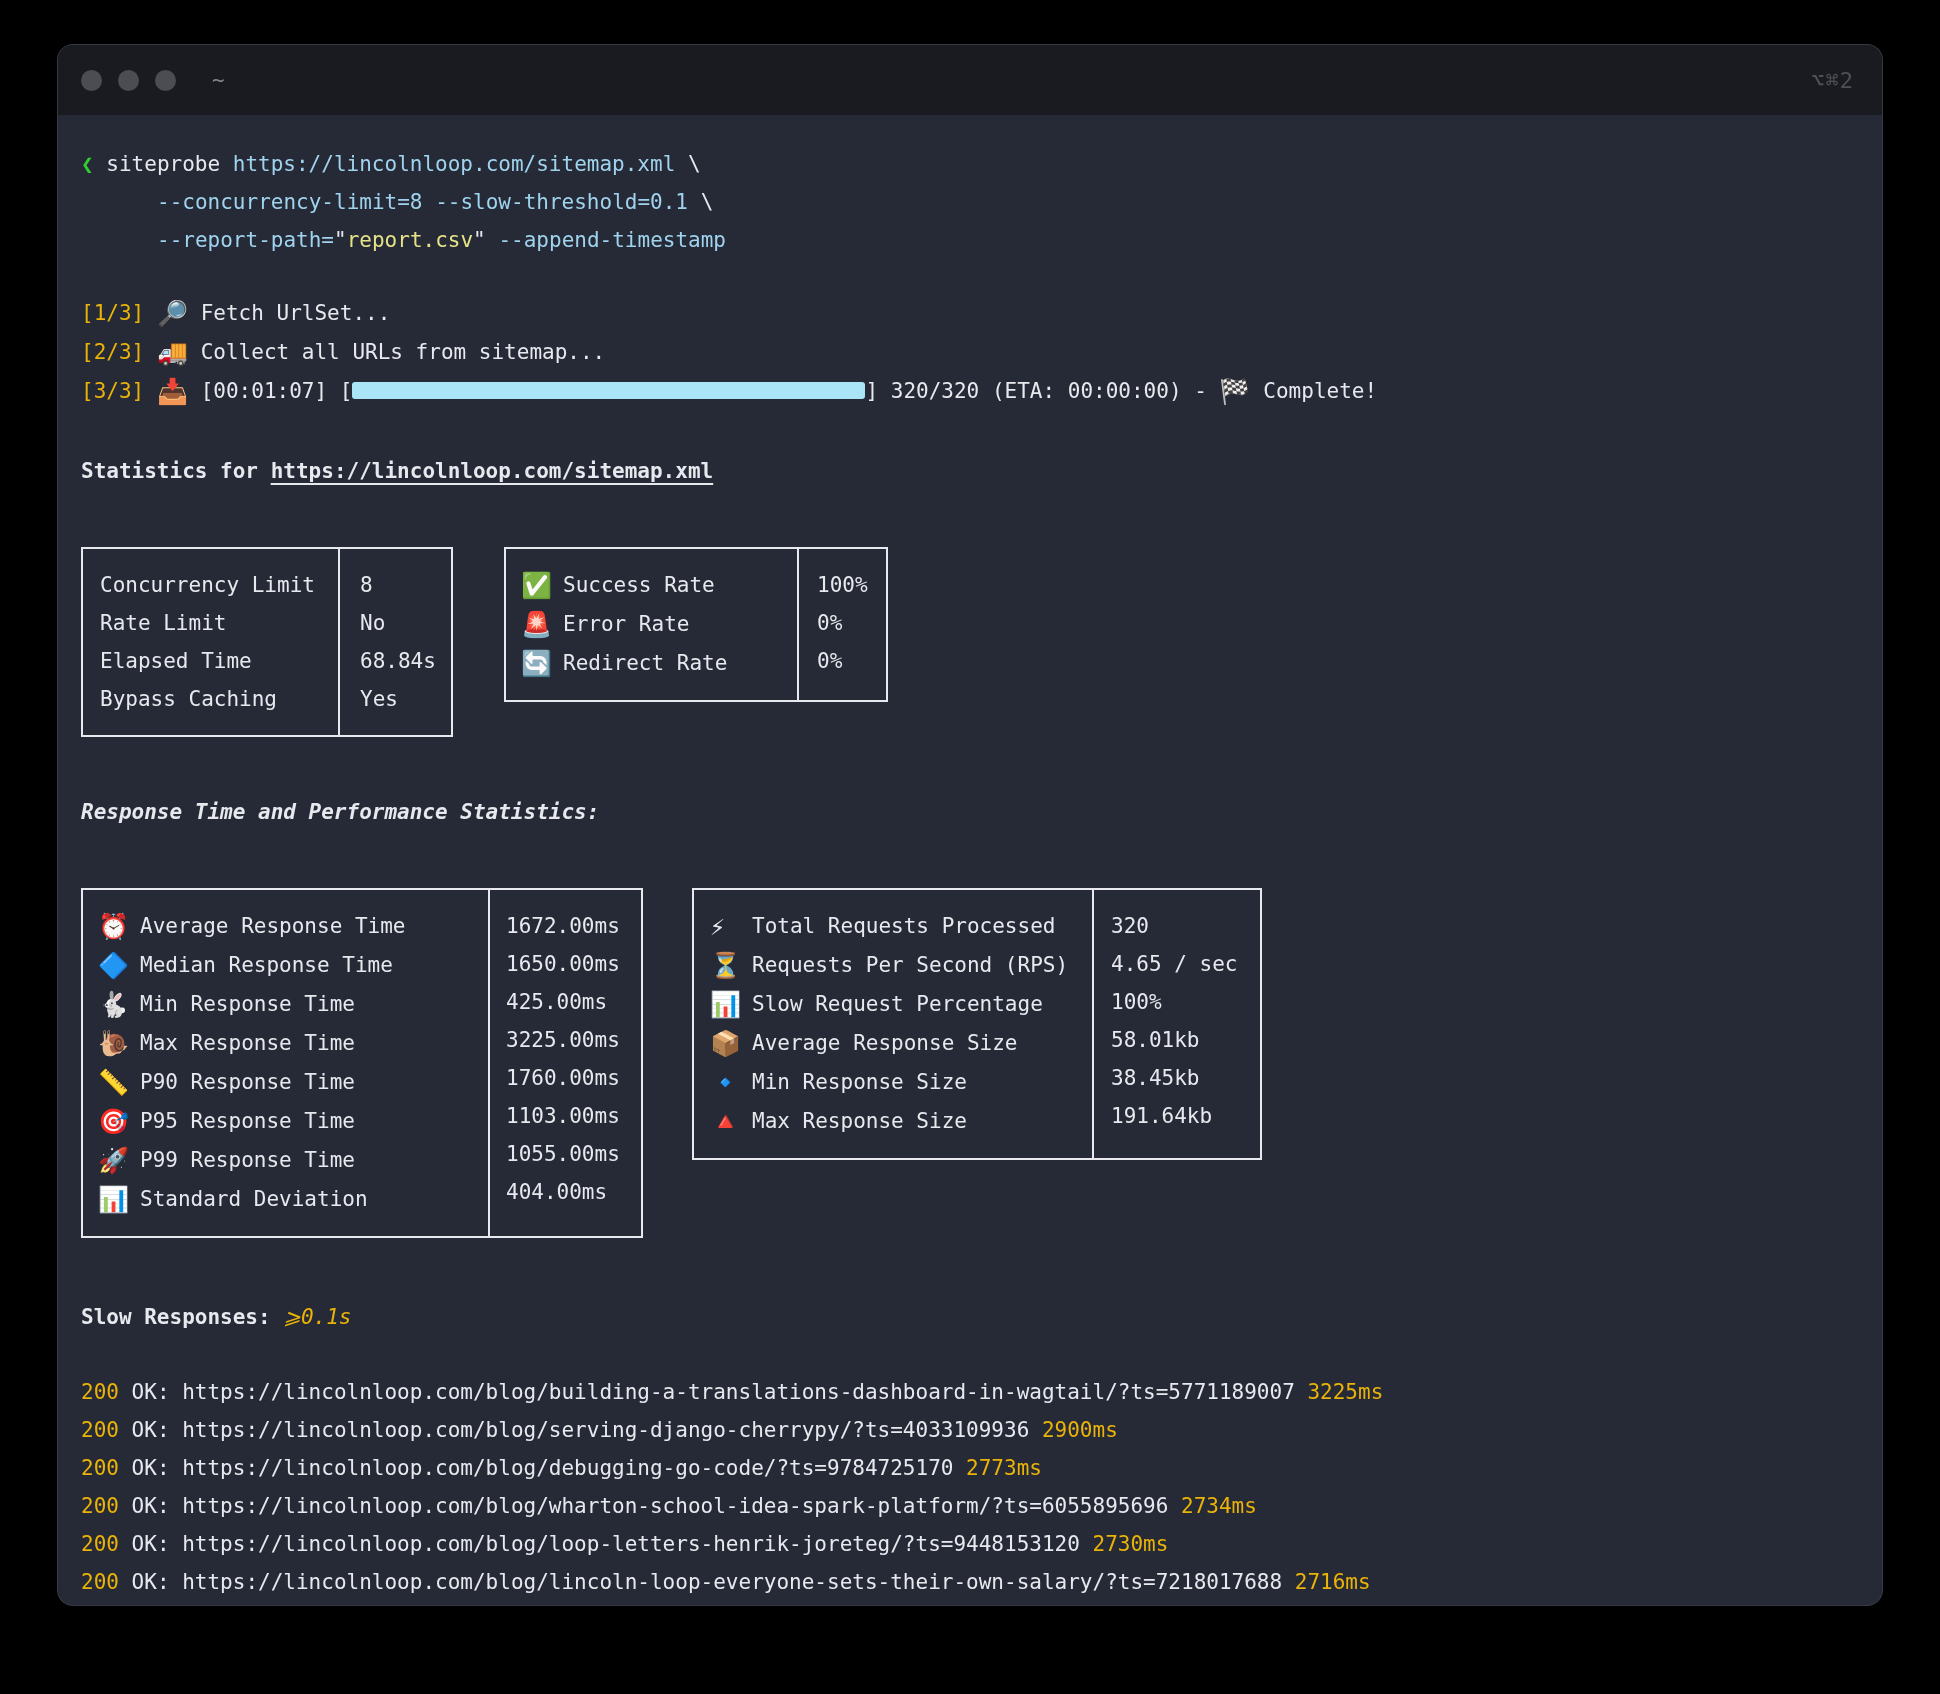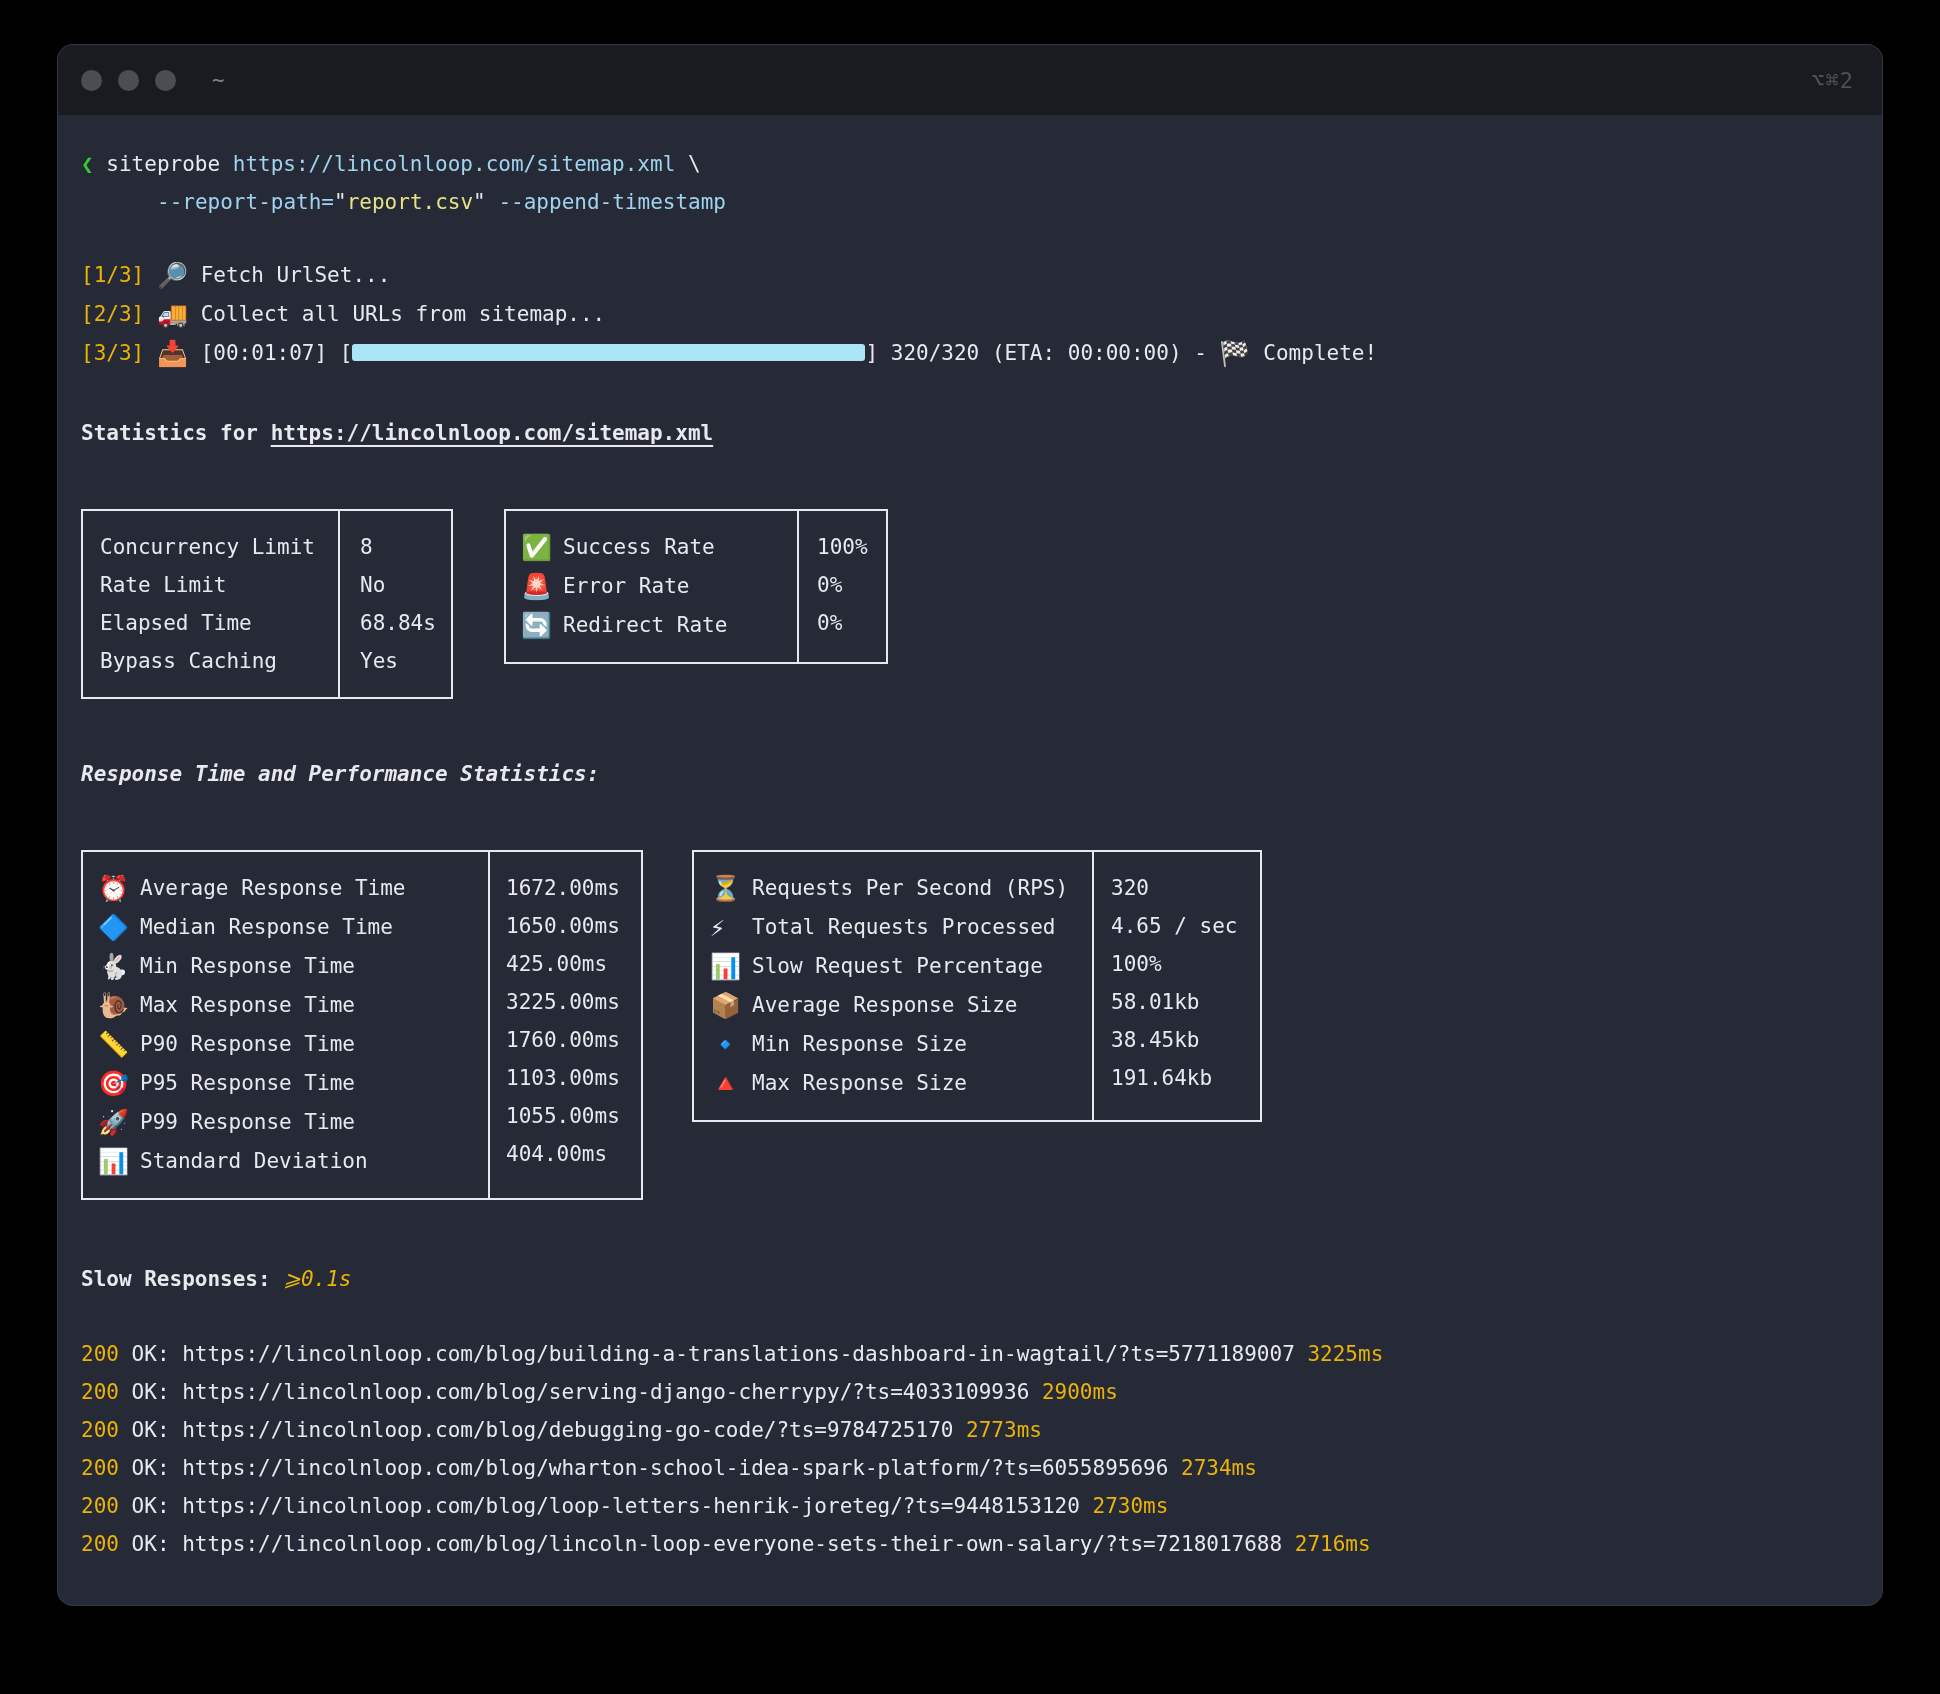--- a/index.html
+++ b/index.html
@@ -64,20 +64,24 @@
   </div>
 
   <div class="body">
 
     <div class="line">
       <span class="green">❮</span>
       <span class="white">siteprobe</span>
       <span class="cyan">https://lincolnloop.com/sitemap.xml</span>
       <span class="white">\</span>
     </div>
+    <div class="line indent">
+      <span class="cyan">--concurrency-limit=8 --slow-threshold=0.1</span>
+      <span class="white">\</span>
+    </div>
     <div class="line indent"><span class="cyan">--report-path=</span><span class="white">"</span><span class="yellow">report.csv</span><span class="white">"</span> <span class="cyan">--append-timestamp</span></div>
 
     <div class="steps">
       <div class="line">
         <span class="gray">[1/3]</span>
         <span class="emoji">🔎</span>
         <span class="white">Fetch UrlSet...</span>
       </div>
       <div class="line">
         <span class="gray">[2/3]</span>
@@ -151,22 +155,22 @@
           <div class="tline">425.00ms</div>
           <div class="tline">3225.00ms</div>
           <div class="tline">1760.00ms</div>
           <div class="tline">1103.00ms</div>
           <div class="tline">1055.00ms</div>
           <div class="tline">404.00ms</div>
         </div>
       </div>
       <div class="stat-table t-thru gap2">
         <div class="col col-labels">
+          <div class="tline"><span class="emoji">⚡</span><span>Total Requests Processed</span></div>
           <div class="tline"><span class="emoji">⏳</span><span>Requests Per Second (RPS)</span></div>
-          <div class="tline"><span class="emoji">⚡</span><span>Total Requests Processed</span></div>
           <div class="tline"><span class="emoji">📊</span><span>Slow Request Percentage</span></div>
           <div class="tline"><span class="emoji">📦</span><span>Average Response Size</span></div>
           <div class="tline"><span class="emoji">🔹</span><span>Min Response Size</span></div>
           <div class="tline"><span class="emoji">🔺</span><span>Max Response Size</span></div>
         </div>
         <div class="col col-values">
           <div class="tline">320</div>
           <div class="tline">4.65 / sec</div>
           <div class="tline">100%</div>
           <div class="tline">58.01kb</div>

